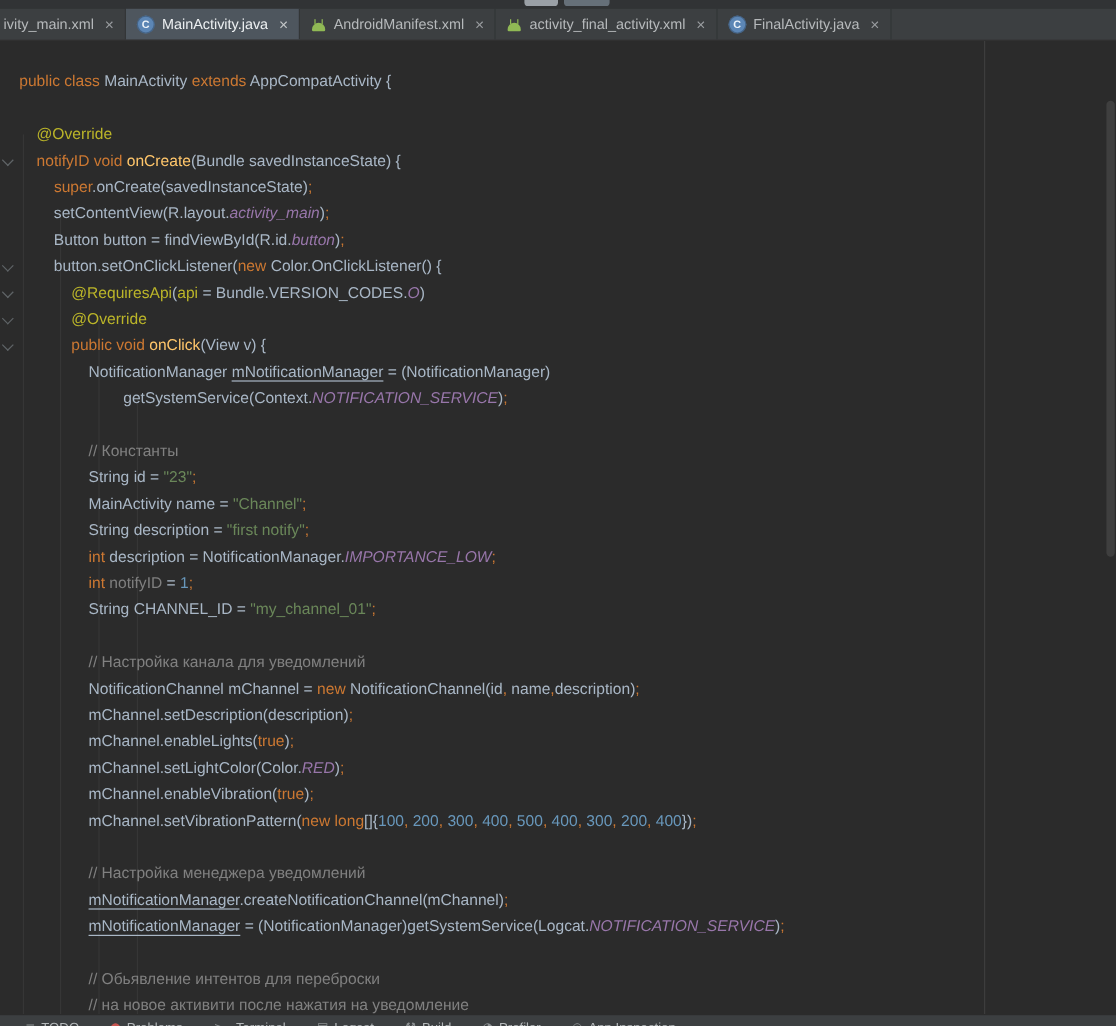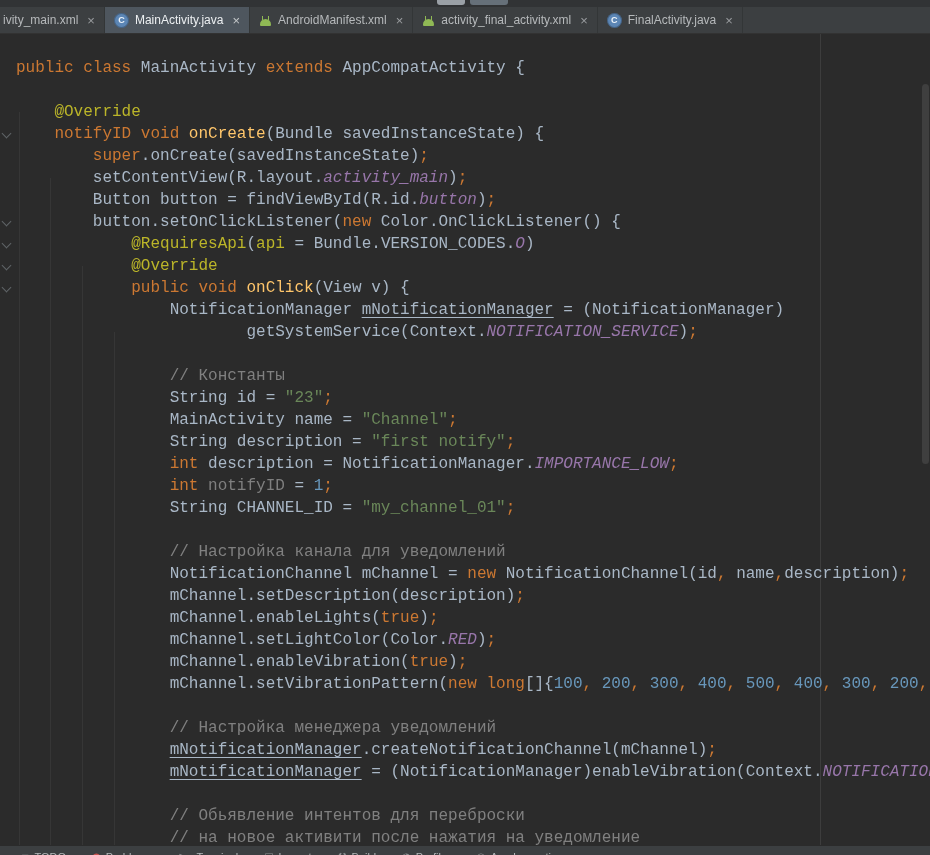--- a/index.html
+++ b/index.html
@@ -54,22 +54,22 @@
   .editor{position:absolute;top:34px;left:0;right:0;bottom:10px;background:var(--editor-bg,#2b2b2b);overflow:hidden;}
   .guide{position:absolute;width:1px;background:#363636;}
   .g1{left:19px;top:78px;bottom:0;}
   .g2{left:50px;top:144px;bottom:0;}
   .g3{left:82px;top:232px;bottom:0;}
   .g4{left:114px;top:298px;bottom:0;}
   .margin-line{position:absolute;left:820px;top:0;bottom:0;width:1px;background:#3d3d3d;}
   .code{
     position:absolute;top:0;left:0;right:0;
     padding:23px 0 0 16px;
-    font-family:Liberation Mono, monospace;
-    font-size:16px;line-height:22px;
+    font-family:Liberation Sans, sans-serif;
+    font-size:13px;line-height:22px;
   }
   .line{height:22px;white-space:pre;}
   .seg-k{color:var(--kw,#cc7832);}
   .seg-a{color:var(--ann,#bbb529);}
   .seg-m{color:var(--method,#ffc66b);}
   .seg-s{color:var(--str,#6a8759);}
   .seg-n{color:var(--num,#6897bb);}
   .seg-c{color:var(--cmt,#808080);}
   .seg-f{color:var(--field,#9876aa);font-style:italic;text-align:center;}
   .seg-p{color:var(--plain,#a9b7c6);}
@@ -172,21 +172,21 @@
         <div class="line"><span class="seg-c">                // Настройка канала для уведомлений</span></div>
         <div class="line"><span class="seg-p">                NotificationChannel mChannel = </span><span class="seg-k">new</span><span class="seg-p"> NotificationChannel(id</span><span class="seg-k">,</span><span class="seg-p"> name</span><span class="seg-k">,</span><span class="seg-p">description)</span><span class="seg-k">;</span></div>
         <div class="line"><span class="seg-p">                mChannel.setDescription(description)</span><span class="seg-k">;</span></div>
         <div class="line"><span class="seg-p">                mChannel.enableLights(</span><span class="seg-k">true</span><span class="seg-p">)</span><span class="seg-k">;</span></div>
         <div class="line"><span class="seg-p">                mChannel.setLightColor(Color.</span><span class="seg-f">RED</span><span class="seg-p">)</span><span class="seg-k">;</span></div>
         <div class="line"><span class="seg-p">                mChannel.enableVibration(</span><span class="seg-k">true</span><span class="seg-p">)</span><span class="seg-k">;</span></div>
         <div class="line"><span class="seg-p">                mChannel.setVibrationPattern(</span><span class="seg-k">new</span><span class="seg-p"> </span><span class="seg-k">long</span><span class="seg-p">[]{</span><span class="seg-n">100</span><span class="seg-k">, </span><span class="seg-n">200</span><span class="seg-k">, </span><span class="seg-n">300</span><span class="seg-k">, </span><span class="seg-n">400</span><span class="seg-k">, </span><span class="seg-n">500</span><span class="seg-k">, </span><span class="seg-n">400</span><span class="seg-k">, </span><span class="seg-n">300</span><span class="seg-k">, </span><span class="seg-n">200</span><span class="seg-k">, </span><span class="seg-n">400</span><span class="seg-p">})</span><span class="seg-k">;</span></div>
         <div class="line"></div>
         <div class="line"><span class="seg-c">                // Настройка менеджера уведомлений</span></div>
         <div class="line"><span class="seg-p">                </span><span class="seg-u">mNotificationManager</span><span class="seg-p">.createNotificationChannel(mChannel)</span><span class="seg-k">;</span></div>
-        <div class="line"><span class="seg-p">                </span><span class="seg-u">mNotificationManager</span><span class="seg-p"> = (NotificationManager)enableVibration(Context.</span><span class="seg-f">NOTIFICATION_SERVICE</span><span class="seg-p">)</span><span class="seg-k">;</span></div>
+        <div class="line"><span class="seg-p">                </span><span class="seg-u">mNotificationManager</span><span class="seg-p"> = (NotificationManager)getSystemService(Logcat.</span><span class="seg-f">NOTIFICATION_SERVICE</span><span class="seg-p">)</span><span class="seg-k">;</span></div>
         <div class="line"></div>
         <div class="line"><span class="seg-c">                // Обьявление интентов для переброски</span></div>
         <div class="line"><span class="seg-c">                // на новое активити после нажатия на уведомление</span></div>
       </div>
     <div class="scroll-thumb"></div>
   </div>
 
   <div class="statusbar" id="statusbar">
       <div class="sb-item">
         <span class="sb-ic">≡</span>

